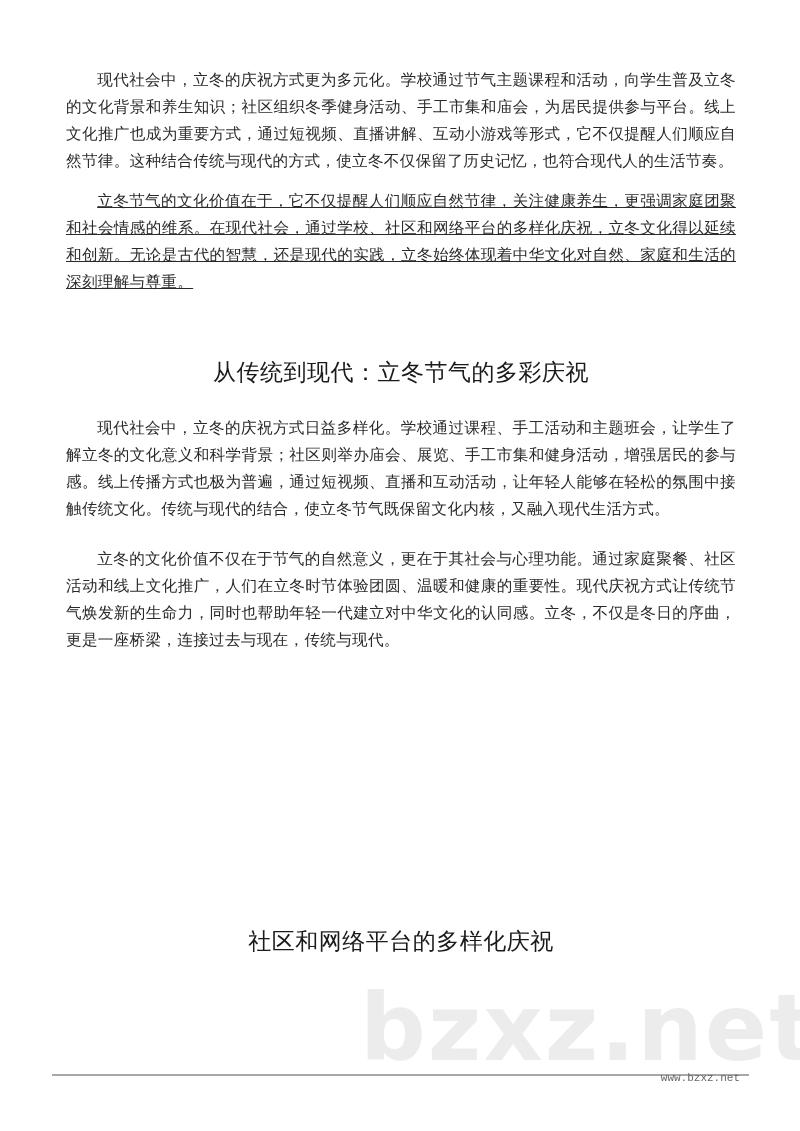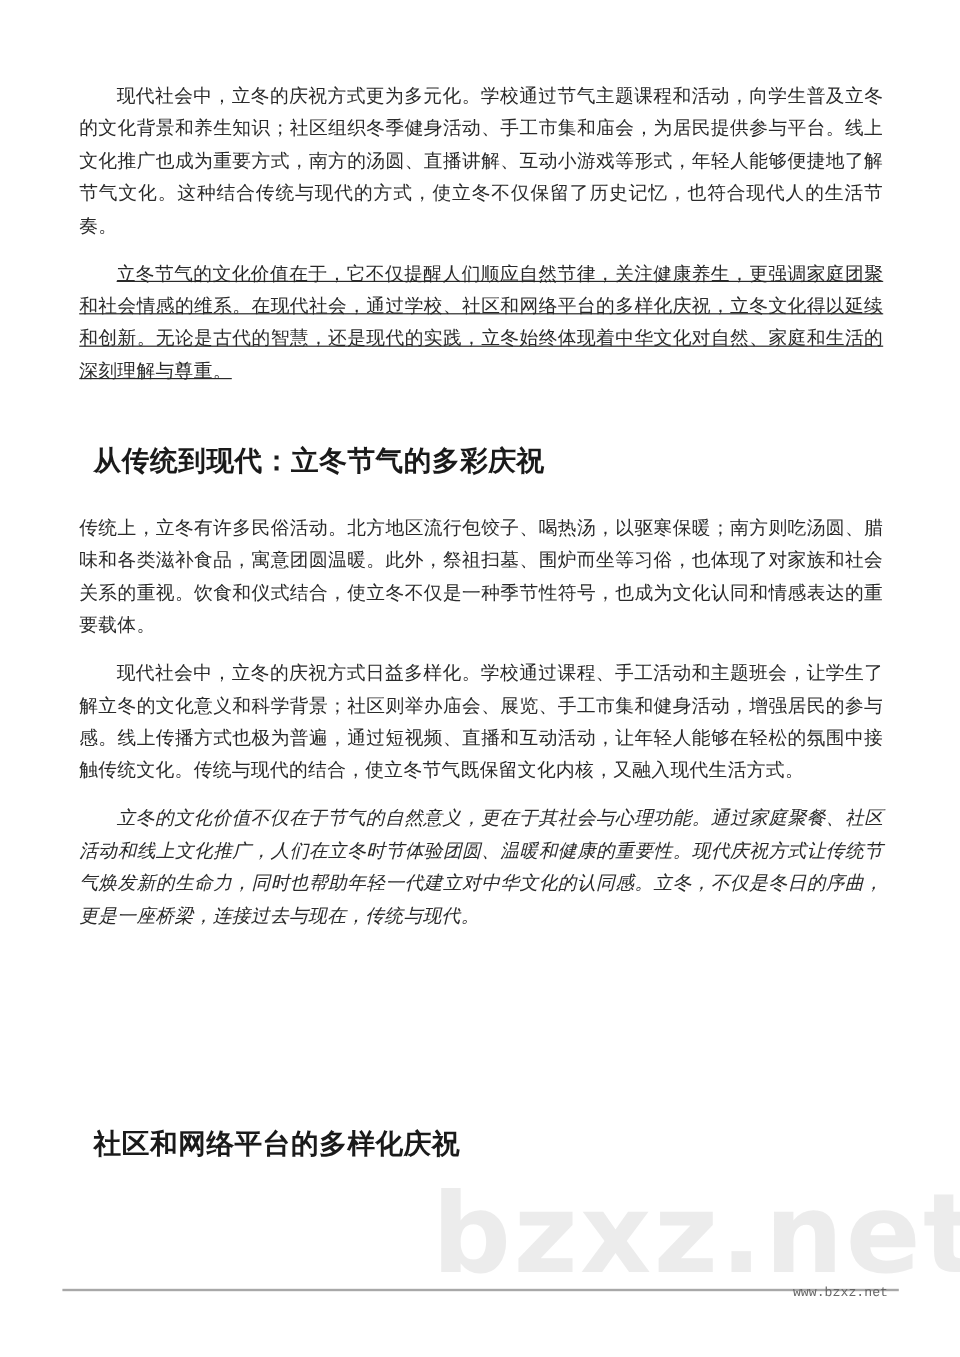--- a/index.html
+++ b/index.html
@@ -2,44 +2,43 @@
 <html><head>
   <meta charset="utf-8">
   <style>
     html, body { margin: 0; padding: 0; background: #ffffff; }
     body { width: 800px; height: 1131px; position: relative; overflow: hidden;
            font-family: "DejaVu Serif", "Liberation Serif", serif; color: #222; }
     .page { position: absolute; left: 0; top: 0; width: 800px; height: 1131px; }
     .content { position: absolute; left: 66px; width: 670px; }
     p.para { margin: 0; font-size: 15.6px; line-height: 27px; text-align: justify; color: #2a2a2a; letter-spacing: 0.3px; }
     p.para.indent { text-indent: 2em; }
-    h2.section-title { margin: 12px; font-family: "DejaVu Sans", "Liberation Sans", sans-serif;
-      font-weight: bold; font-size: 23px; color: #1a1a1a; letter-spacing: 0.5px; }
+    h2.section-title { margin: 0; text-align: center; font-family: "DejaVu Sans", "Liberation Sans", sans-serif;
+      font-weight: normal; font-size: 23px; color: #1a1a1a; letter-spacing: 0.5px; }
     .watermark { position: absolute; left: 360px; top: 975px; font-family: "DejaVu Sans", "Liberation Sans", sans-serif;
       font-weight: bold; font-size: 92px; color: rgba(200,200,200,0.35); letter-spacing: 2px; pointer-events: none; }
     .footer-rule { position: absolute; left: 52px; top: 1074px; width: 697px; height: 2px; background: #a8a8a8; }
     .footer-url { position: absolute; right: 60px; top: 1072px; font-family: "Liberation Mono", "DejaVu Sans Mono", monospace;
       font-size: 11px; color: #666; }
   </style>
 </head>
 <body>
 
 <div class="page">
 
   <div class="content" style="top:67px;">
-    <p class="para indent">现代社会中，立冬的庆祝方式更为多元化。学校通过节气主题课程和活动，向学生普及立冬的文化背景和养生知识；社区组织冬季健身活动、手工市集和庙会，为居民提供参与平台。线上文化推广也成为重要方式，南方的汤圆、直播讲解、互动小游戏等形式，年轻人能够便捷地了解节气文化。这种结合传统与现代的方式，使立冬不仅保留了历史记忆，也符合现代人的生活节奏。</p>
+    <p class="para indent">现代社会中，立冬的庆祝方式更为多元化。学校通过节气主题课程和活动，向学生普及立冬的文化背景和养生知识；社区组织冬季健身活动、手工市集和庙会，为居民提供参与平台。线上文化推广也成为重要方式，通过短视频、直播讲解、互动小游戏等形式，它不仅提醒人们顺应自然节律。这种结合传统与现代的方式，使立冬不仅保留了历史记忆，也符合现代人的生活节奏。</p>
     <p class="para indent" style="margin-top:13px;text-decoration:underline;">立冬节气的文化价值在于，它不仅提醒人们顺应自然节律，关注健康养生，更强调家庭团聚和社会情感的维系。在现代社会，通过学校、社区和网络平台的多样化庆祝，立冬文化得以延续和创新。无论是古代的智慧，还是现代的实践，立冬始终体现着中华文化对自然、家庭和生活的深刻理解与尊重。</p>
   </div>
 
   <div class="content" style="top:357px;">
     <h2 class="section-title">从传统到现代：立冬节气的多彩庆祝</h2>
     <div style="margin-top:27px;">
-      <p class="para" style="margin-top:13px;">传统上，立冬有许多民俗活动。北方地区流行包饺子、喝热汤，以驱寒保暖；南方则吃汤圆、腊味和各类滋补食品，寓意团圆温暖。此外，祭祖扫墓、围炉而坐等习俗，也体现了对家族和社会关系的重视。饮食和仪式结合，使立冬不仅是一种季节性符号，也成为文化认同和情感表达的重要载体。</p>
       <p class="para indent" style="margin-top:13px;">现代社会中，立冬的庆祝方式日益多样化。学校通过课程、手工活动和主题班会，让学生了解立冬的文化意义和科学背景；社区则举办庙会、展览、手工市集和健身活动，增强居民的参与感。线上传播方式也极为普遍，通过短视频、直播和互动活动，让年轻人能够在轻松的氛围中接触传统文化。传统与现代的结合，使立冬节气既保留文化内核，又融入现代生活方式。</p>
-      <p class="para indent" style="margin-top:13px;font-style:italic;">立冬的文化价值不仅在于节气的自然意义，更在于其社会与心理功能。通过家庭聚餐、社区活动和线上文化推广，人们在立冬时节体验团圆、温暖和健康的重要性。现代庆祝方式让传统节气焕发新的生命力，同时也帮助年轻一代建立对中华文化的认同感。立冬，不仅是冬日的序曲，更是一座桥梁，连接过去与现在，传统与现代。</p>
+      <p class="para indent" style="margin-top:23px;">立冬的文化价值不仅在于节气的自然意义，更在于其社会与心理功能。通过家庭聚餐、社区活动和线上文化推广，人们在立冬时节体验团圆、温暖和健康的重要性。现代庆祝方式让传统节气焕发新的生命力，同时也帮助年轻一代建立对中华文化的认同感。立冬，不仅是冬日的序曲，更是一座桥梁，连接过去与现在，传统与现代。</p>
     </div>
   </div>
 
   <div class="content" style="top:926px;">
     <h2 class="section-title">社区和网络平台的多样化庆祝</h2>
   </div>
 
   <div class="watermark">bzxz.net</div>
 
   <div class="footer-rule"></div>

